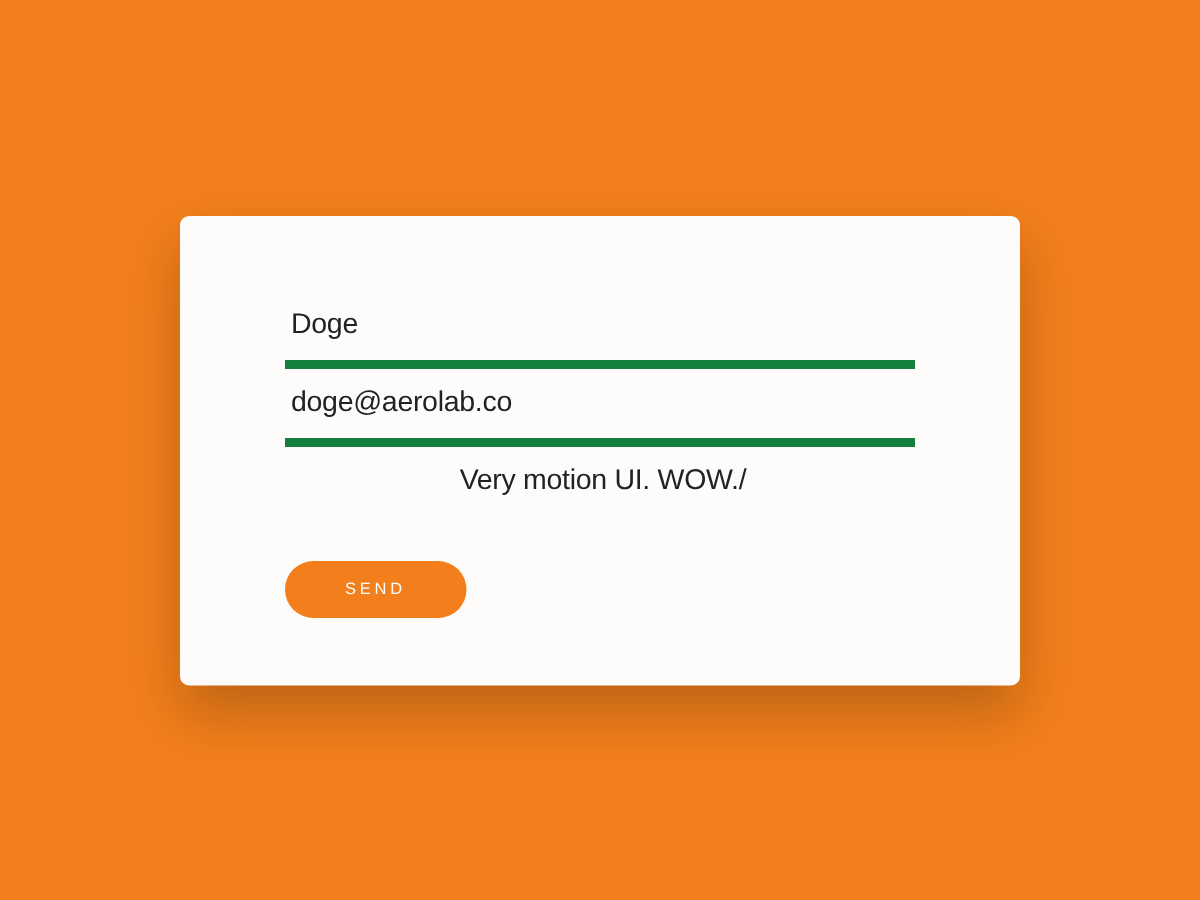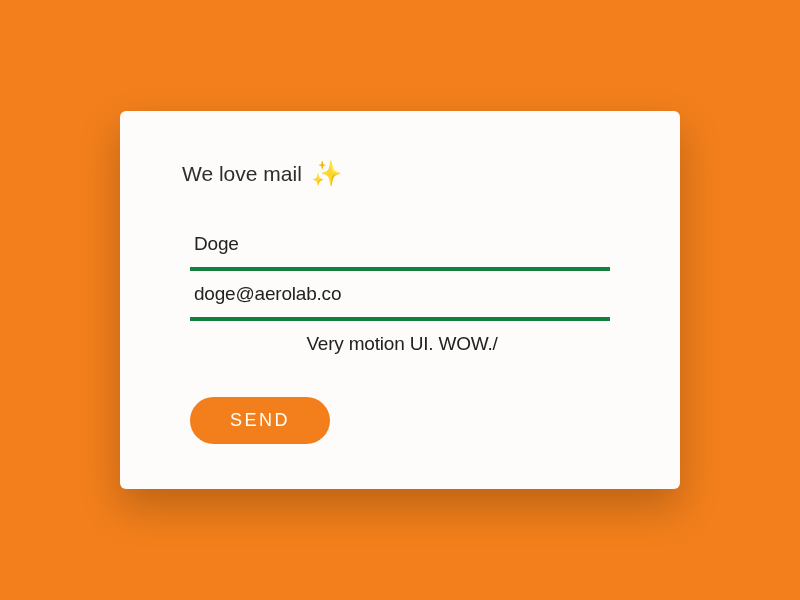--- a/index.html
+++ b/index.html
@@ -34,56 +34,52 @@
       gap: 10px;
       margin-left: -8px;
     }
     .sparkles {
       font-size: 25px;
       line-height: 1;
     }
     .field {
       width: 100%;
       border: none;
-      border-bottom: 4px solid #15803d;
+      border-bottom: 6px solid #15803d;
       padding: 12px 0 12px 4px;
       font-size: 19px;
       font-weight: 300;
       color: #222;
       background: transparent;
       outline: none;
       font-family: inherit;
       letter-spacing: -0.2px;
     }
     .field.last {
       border-bottom: none;
       text-align: center;
     }
     .send-btn {
       margin-top: 30px;
       background: #f27f1b;
       color: #fff;
       border: none;
       border-radius: 999px;
       padding: 13px 40px;
-      font-size: 18px;
+      font-size: 11px;
       letter-spacing: 2.5px;
       cursor: pointer;
       font-family: inherit;
       font-weight: 400;
     }
   </style>
 </head>
 <body>
 
 <div class="card">
-  <div class="heading">
-    <span>We love mail</span>
-    <span class="sparkles">✨</span>
-  </div>
 
   <input type="text" class="field" value="Doge" style="">
 
   <input type="text" class="field" value="doge@aerolab.co" style="">
 
   <input type="text" class="field last" value="Very motion UI. WOW./" style="">
 
   <button class="send-btn">SEND</button>
 </div>
 

